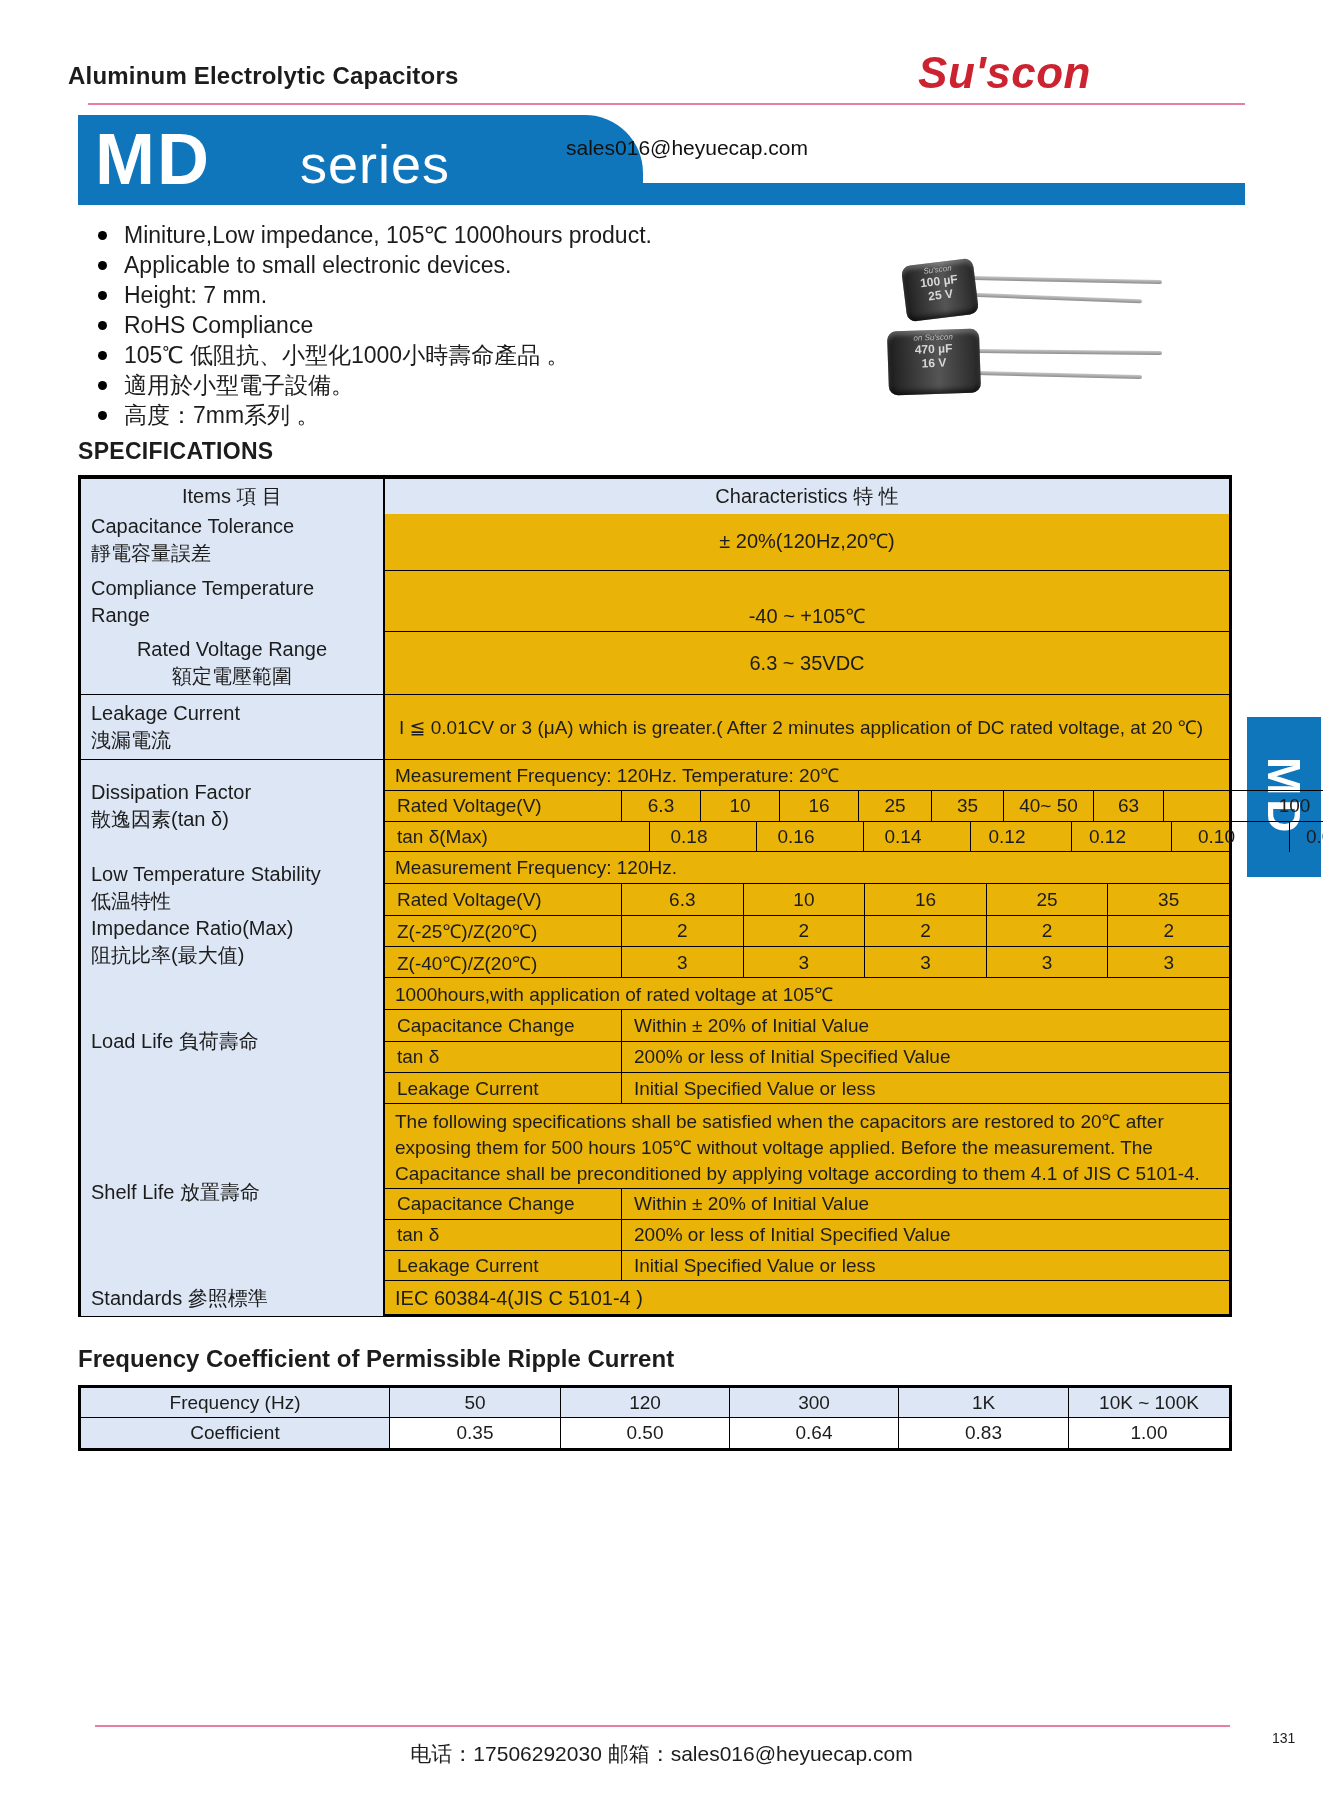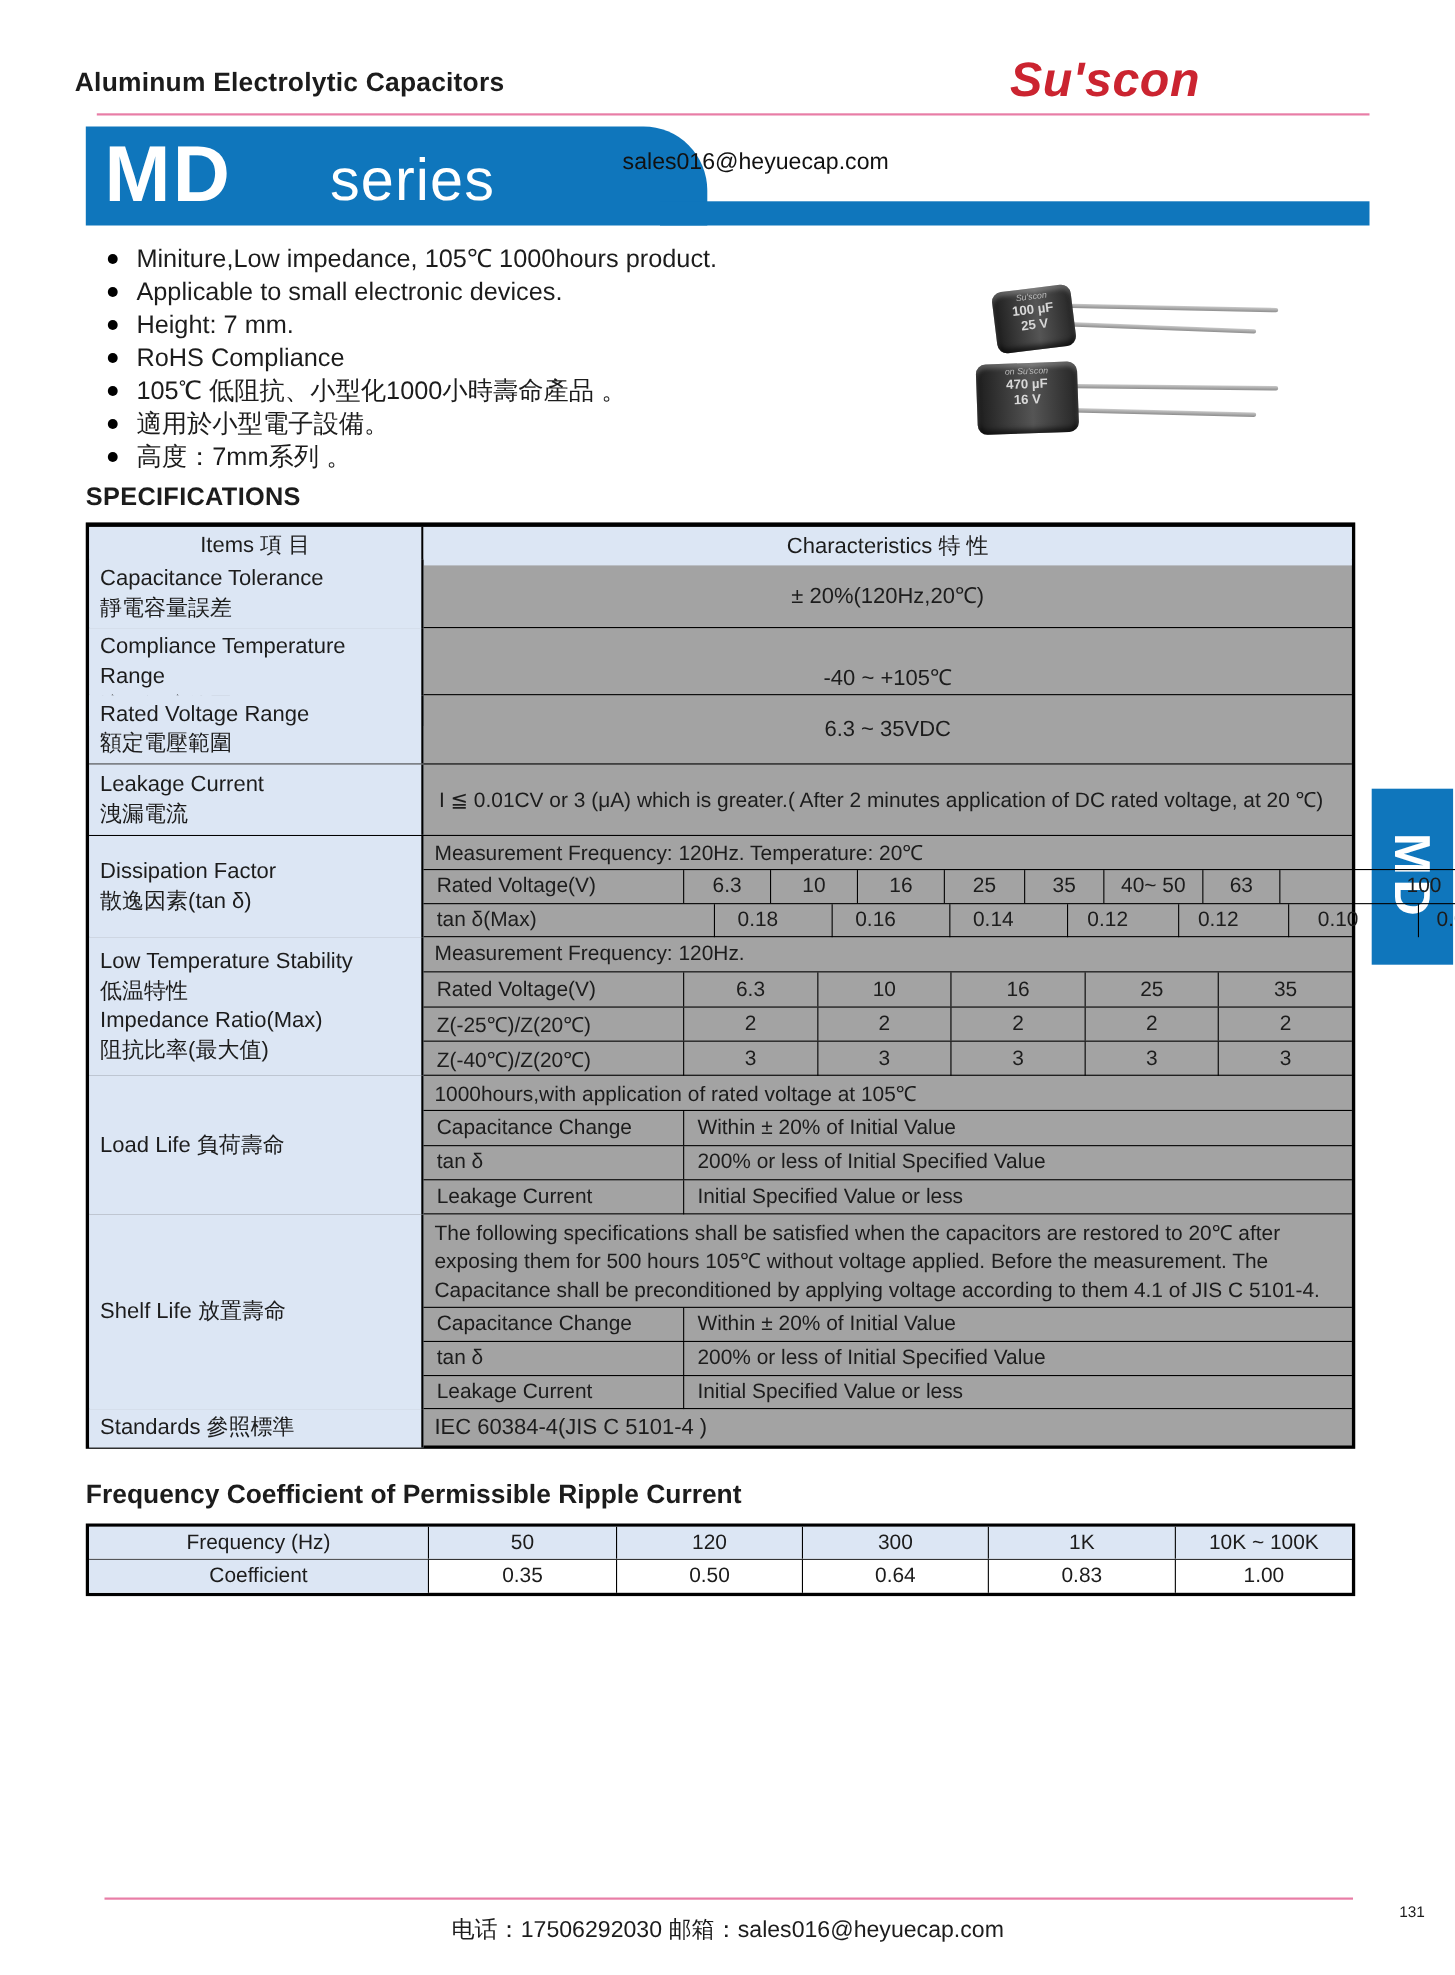--- a/index.html
+++ b/index.html
@@ -41,38 +41,38 @@
   .lead.l2a { left:88px; top:122px; width:186px; transform:rotate(0.6deg); }
   .lead.l2b { left:86px; top:145px; width:168px; transform:rotate(1.4deg); }
 
   
   .side-tab { position:absolute; left:1247px; top:717px; width:74px; height:160px; background:#0f76bc;
               display:flex; align-items:center; justify-content:center; }
   .side-tab span { writing-mode:vertical-rl; font-size:46px; font-weight:800; color:#fff; letter-spacing:4px; }
 
   
   .spec-heading { position:absolute; left:78px; top:438px; font-size:23px; font-weight:bold; letter-spacing:0.3px; }
-  .spec { position:absolute; left:78px; top:475px; width:1154px; border:3px solid #000; border-top-width:4px; background:#a3a3a3; }
+  .spec { position:absolute; left:78px; top:475px; width:1154px; border:3px solid #000; border-top-width:4px; background:#eab308; }
   .srow { display:grid; grid-template-columns:304px 1fr; border-bottom:1.5px solid #000; }
   .srow:last-child { border-bottom:none; }
   .lcell { background:#dce6f4; border-right:2px solid #000; padding:4px 10px; display:flex; flex-direction:column; justify-content:center; font-size:20px; line-height:27px; }
   .hrow  { height:30px; }
   .hrow .lcell { align-items:center; font-weight:400; }
   .hcellr { background:#dce6f4; display:flex; align-items:center; justify-content:center; font-size:20px; }
   .vcell { display:flex; align-items:center; justify-content:center; font-size:20px; }
   .vcell.left { justify-content:flex-start; padding-left:14px; font-size:19px; }
   .subcol { display:flex; flex-direction:column; }
   .subrow { border-top:1px solid #000; display:grid; align-items:center; font-size:19px; }
   .subrow:first-child { border-top:none; }
   .subrow .sc { height:100%; display:flex; align-items:center; justify-content:center; border-left:1px solid #000; }
   .subrow .sc:first-child { border-left:none; justify-content:flex-start; padding-left:12px; }
   .cond { padding-left:10px; display:flex; align-items:center; font-size:19px; }
   .r-captol  { height:62px; }
   .r-optemp  { height:61px; }
-  .r-ratedv  { height:63px; }
+  .r-ratedv  { height:63px;text-align:center; }
   .r-leak    { height:65px; }
   .r-diss    { height:92px; }
   .r-lowt    { height:126px; }
   .r-load    { height:126px; }
   .r-shelf   { height:177px; }
   .r-std     { height:33px; }
   .diss-grid { grid-template-columns:236px 79px 79px 79px 73px 72px 90px 70px 1fr; }
   .lowt-grid { grid-template-columns:236px repeat(5,1fr); }
   .pair-grid { grid-template-columns:236px 1fr; }
   .pair-grid .sc:nth-child(2) { justify-content:flex-start; padding-left:12px; }

